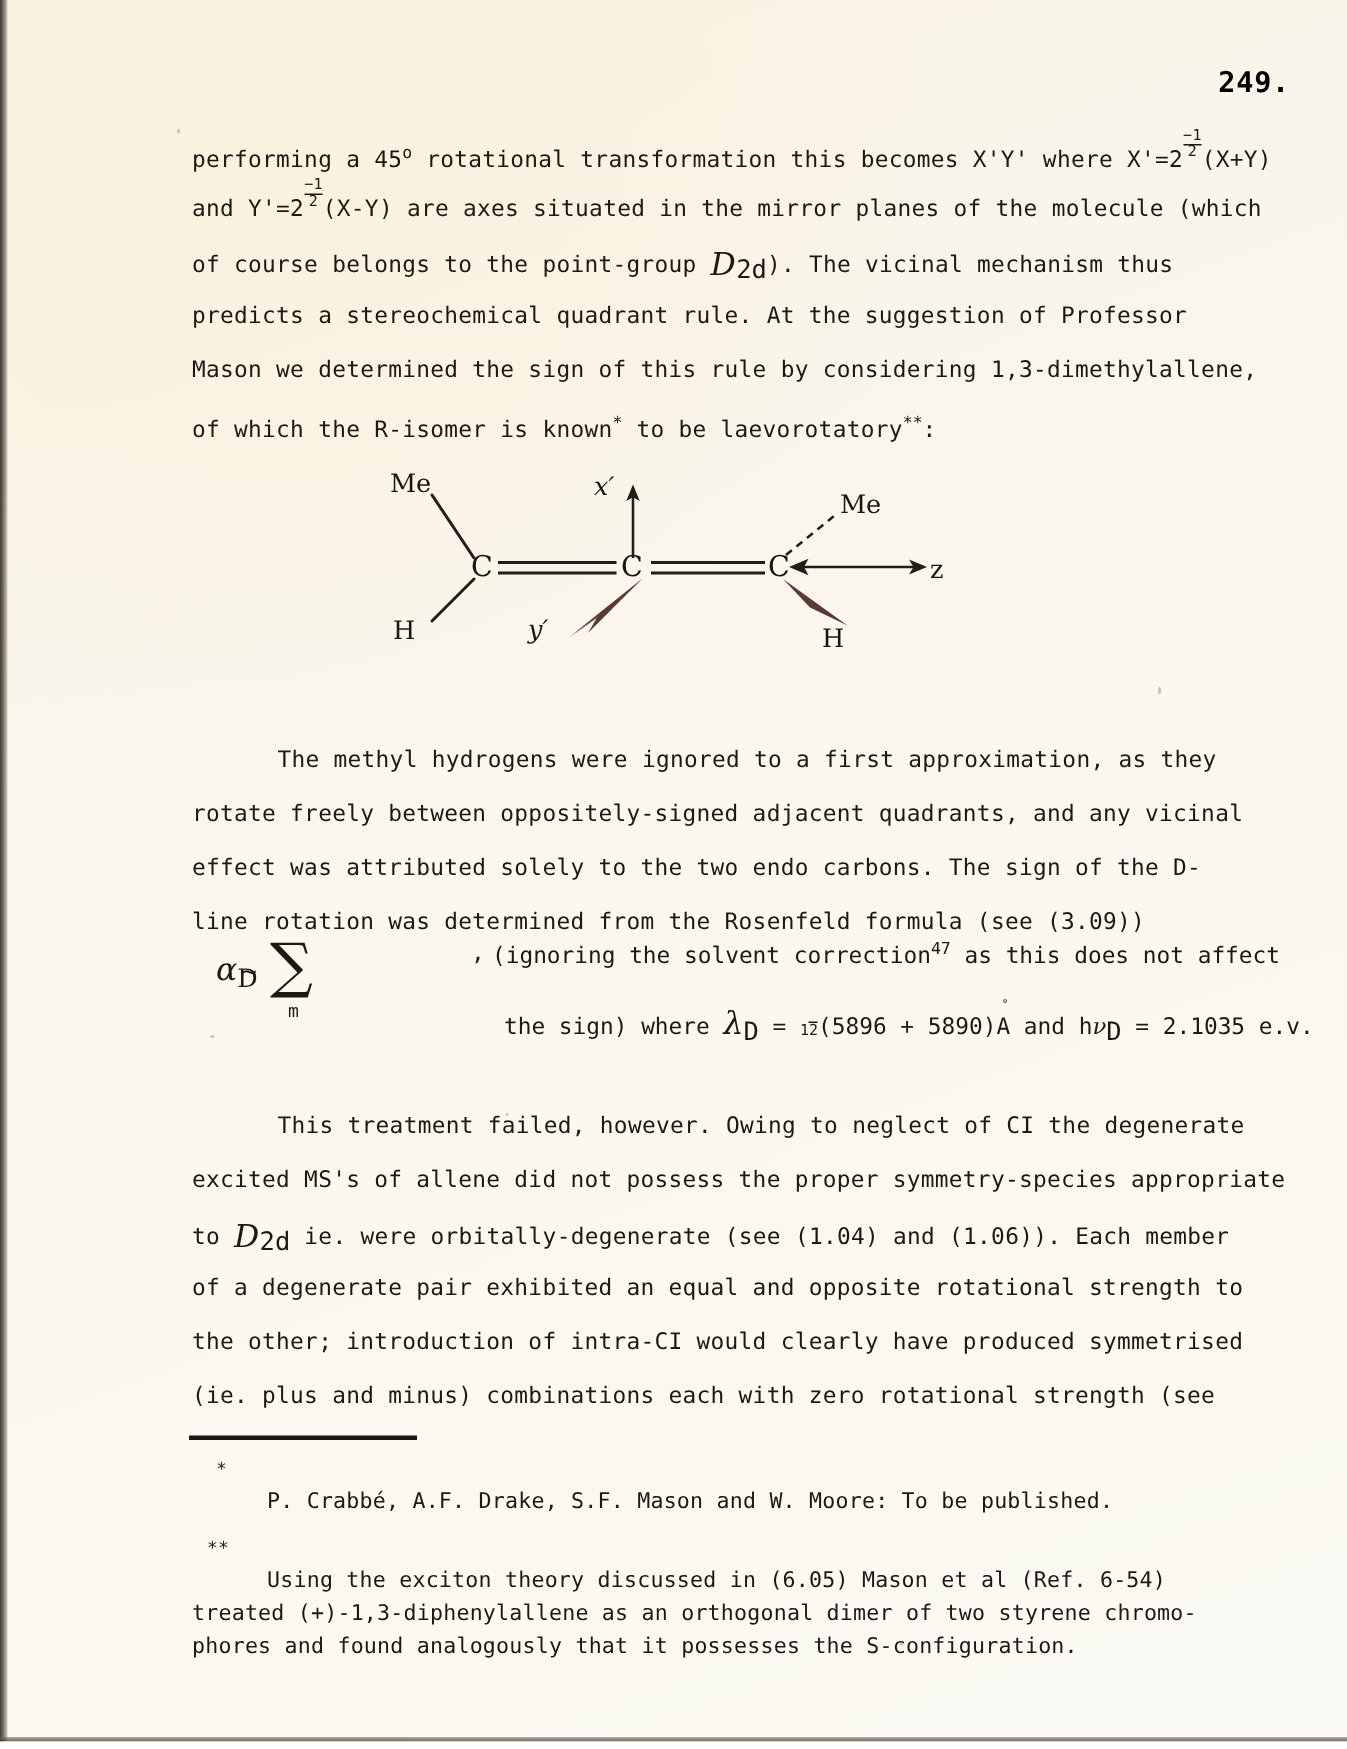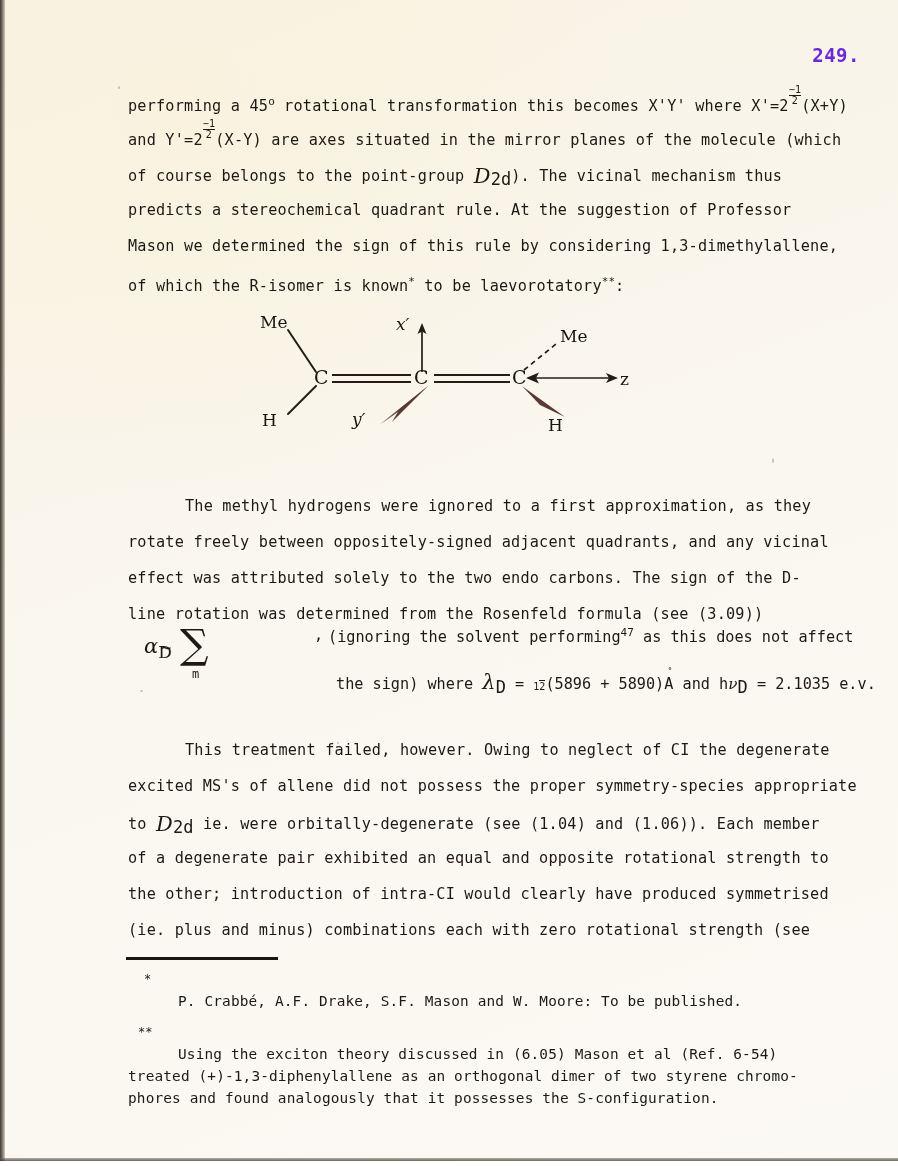--- a/index.html
+++ b/index.html
@@ -53,21 +53,21 @@
   }
 
   
   .page-number {
     position: absolute;
     right: 38px;
     top: 44px;
     font-size: 19px;
     letter-spacing: .5px;
     font-weight: 600;
-    color: #6d28d9;
+    color: #000000;
   }
 
   
   .body-text {
     position: absolute;
     left: 128px;
     top: 84px;
     width: 790px;
     font-size: 15.2px;
     line-height: 36px;
@@ -335,21 +335,21 @@
 
   <div class="formula-block">
     <span class="alpha-term"><span>α</span><sub class="sb">D</sub></span>
     <span class="tilde">~</span>
     <span class="sigma">∑</span>
     <span class="sigma-sub">m</span>
 
 
     <span class="frac-comma" style="left:186px;">,</span>
 
-    <span class="formula-tail-1"><span>(ignoring the solvent performing</span><sup class="note">47</sup><span> as this does not affect</span></span>
+    <span class="formula-tail-1"><span>(ignoring the solvent correction</span><sup class="note">47</sup><span> as this does not affect</span></span>
 
     <span class="formula-tail-2"><span>the sign) where </span><span class="lambda">λ</span><sub class="sb">D</sub><span> = </span><span class="half-frac"><span class="num">1</span><span class="den">2</span></span><span>(5896 + 5890)</span><span class="angstrom"><span class="ring">˚</span><span>A</span></span><span> and h</span><span class="nu">ν</span><sub class="sb">D</sub><span> = 2.1035 e.v.</span></span>
   </div>
 
   <div class="body-text" style="top:732px;">
     <div class="line indent">This treatment failed, however.    Owing to neglect of CI the degenerate</div>
     <div class="line">excited MS's of allene did not possess the proper symmetry-species appropriate</div>
     <div class="line">
       <span>to  </span><span class="script-d">D</span><sub class="sb">2d</sub><span> ie. were orbitally-degenerate (see (1.04) and (1.06)).    Each member</span>
     </div>

